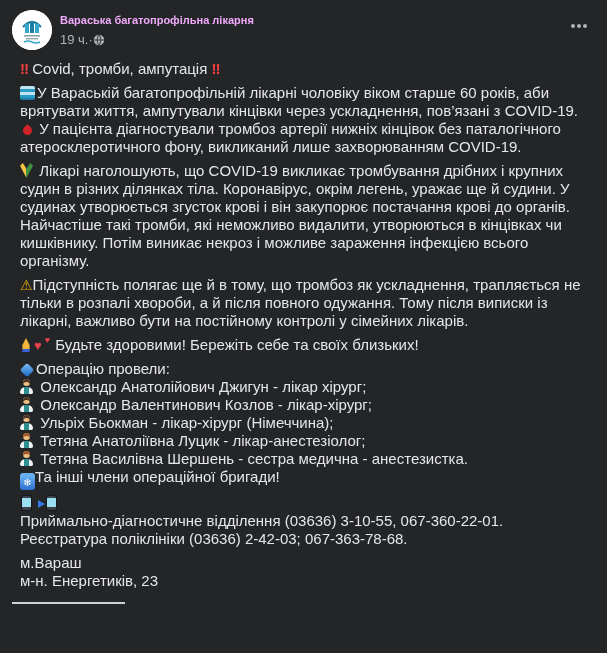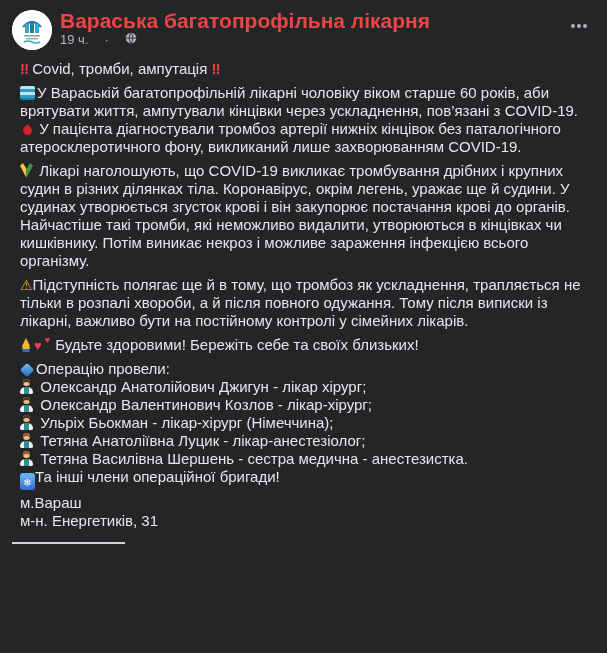--- a/index.html
+++ b/index.html
@@ -12,22 +12,22 @@
     -webkit-font-smoothing:antialiased;
   }
   
   .post-header { position:relative; display:flex; align-items:flex-start; padding:10px 14px 4px 12px; }
   .avatar {
     width:40px; height:40px; border-radius:50%; background:#ffffff;
     flex:0 0 40px; display:flex; align-items:center; justify-content:center;
     cursor:pointer; overflow:hidden;
   }
   .head-text { margin-left:8px; padding-top:1px; }
-  .page-name { font-size:21px; font-weight:700; color:#ef4444; line-height:19px; cursor:pointer; }
-  .meta-row { display:flex; align-items:flex-start; gap:16px; margin-top:2px; font-size:13px; color:#b0b3b8; line-height:15px; }
+  .page-name { font-size:11px; font-weight:700; color:#f0abfc; line-height:19px; cursor:pointer; }
+  .meta-row { display:flex; align-items:center; gap:0; margin-top:2px; font-size:13px; color:#b0b3b8; line-height:15px; }
   .meta-row .dot { color:#b0b3b8; }
   .menu-btn {
     position:absolute; right:14px; top:14px; width:28px; height:24px;
     display:flex; align-items:center; justify-content:center; cursor:pointer; border-radius:6px;
   }
   
   .post-body { padding:6px 14px 6px 12px; font-size:15px; line-height:18px; }
   .post-body p { margin:0 0 6px 8px; white-space:pre-wrap; }
   .post-divider { width:113px; border:none; border-top:2px solid #cfd1d5; margin:12px 0 12px 0; }
   
@@ -107,17 +107,20 @@
   <p><span class="em em-beginner"></span> Лікарі наголошують, що COVID-19 викликає тромбування дрібних і крупних судин в різних ділянках тіла. Коронавірус, окрім легень, уражає ще й судини. У судинах утворюється згусток крові і він закупорює постачання крові до органів. Найчастіше такі тромби, які неможливо видалити, утворюються в кінцівках чи кишківнику. Потім виникає некроз і можливе зараження інфекцією всього організму.</p>
   <p><span class="em em-warning"><span class="em em-warning">⚠</span></span>Підступність полягає ще й в тому, що тромбоз як ускладнення, трапляється не тільки в розпалі хвороби, а й після повного одужання. Тому після виписки із лікарні, важливо бути на постійному контролі у сімейних лікарів.</p>
   <p><span class="em em-pray"></span><span class="em em-hearts"></span> Будьте здоровими! Бережіть себе та своїх близьких!</p>
   <p><span class="em em-diamond"></span>Операцію провели:
 <span class="em em-man"></span> Олександр Анатолійович Джигун - лікар хірург;
 <span class="em em-man"></span> Олександр Валентинович Козлов - лікар-хірург;
 <span class="em em-man"></span> Ульріх Бьокман - лікар-хірург (Німеччина);
 <span class="em em-woman"></span> Тетяна Анатоліївна Луцик - лікар-анестезіолог;
 <span class="em em-woman"></span> Тетяна Василівна Шершень - сестра медична - анестезистка.
 <span class="em em-snowbox"><span class="em em-snowbox">❄</span></span>Та інші члени операційної бригади!</p>
+  <p><span class="em em-phone"></span> <span class="em em-phonearrow"></span>
+Приймально-діагностичне відділення (03636) 3-10-55, 067-360-22-01.
+Реєстратура поліклініки (03636) 2-42-03; 067-363-78-68.</p>
   <p>м.Вараш
-м-н. Енергетиків, 31</p>
+м-н. Енергетиків, 23</p>
   <hr class="post-divider">
 
 </div>
 
 </body></html>

